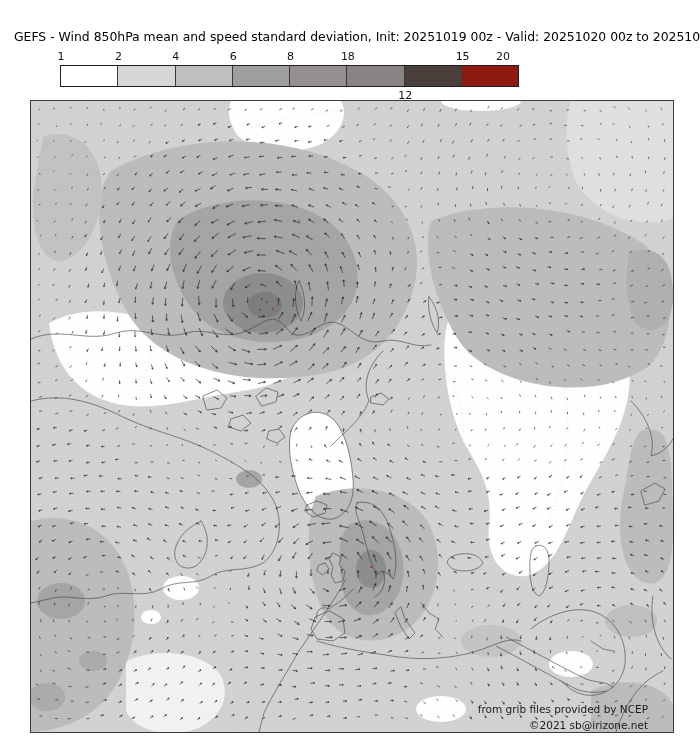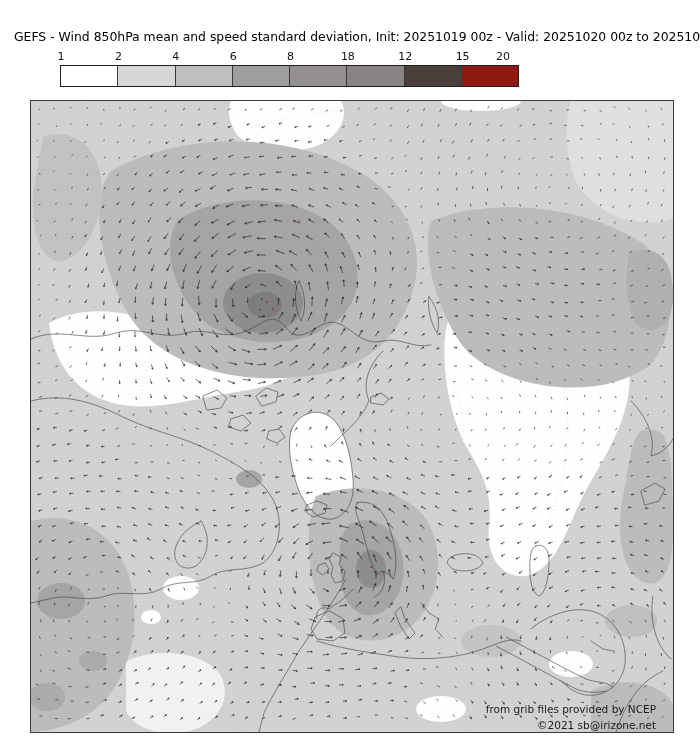--- a/index.html
+++ b/index.html
@@ -16,39 +16,39 @@
   .cb-cell.stipple{background-image:radial-gradient(circle,rgba(20,20,20,.55) .55px,transparent .65px),
                    radial-gradient(circle,rgba(150,25,15,.6) .5px,transparent .6px);
                    background-size:4px 4px,13px 9px;}
   .refvec{position:absolute;left:520px;top:64px;width:100px;height:22px;}
   .refvec svg{position:absolute;left:0;top:0;}
   .refvec .lbl{position:absolute;left:26px;top:2.5px;font-size:11px;color:#000;background:transparent;}
   
   .map-frame{position:absolute;left:30px;top:100px;width:642px;height:631px;
              border:1px solid #3c3c3c;box-sizing:content-box;background:#d2d2d2;}
   .map-frame svg{display:block;}
-  .credits{position:absolute;right:44px;text-align:right;font-size:10.5px;color:#1a1a1a;}
+  .credits{position:absolute;right:52px;text-align:right;font-size:10.5px;color:#1a1a1a;}
   .credit1{top:703px;}
   .credit2{top:719px;}
 </style>
 </head>
 <body>
 
 <div class="page">
 
   <div class="title">GEFS - Wind 850hPa mean and speed standard deviation, Init: 20251019 00z - Valid: 20251020 00z to 20251027 00z</div>
 
   <div class="cb-ticks" id="cb-ticks">
       <span style="left: 0px;">1</span>
       <span style="left: 57.375px;">2</span>
       <span style="left: 114.75px;">4</span>
       <span style="left: 172.125px;">6</span>
       <span style="left: 229.5px;">8</span>
       <span style="left: 286.875px;">18</span>
-      <span style="left: 344.25px;">12</span>
+      <span style="left: 344.25px; margin-top: 39px;">12</span>
       <span style="left: 401.625px;">15</span>
       <span style="left: 442px; text-align: right;">20</span>
     </div>
   <div class="cb-cells" id="cb-cells">
       <div class="cb-cell" style="background: rgb(255, 255, 255);"></div>
       <div class="cb-cell" style="background: rgb(214, 214, 214);"></div>
       <div class="cb-cell" style="background: rgb(191, 191, 191);"></div>
       <div class="cb-cell" style="background: rgb(160, 157, 157);"></div>
       <div class="cb-cell stipple" style="background: rgb(149, 144, 144);"></div>
       <div class="cb-cell stipple" style="background: rgb(137, 131, 131);"></div>

